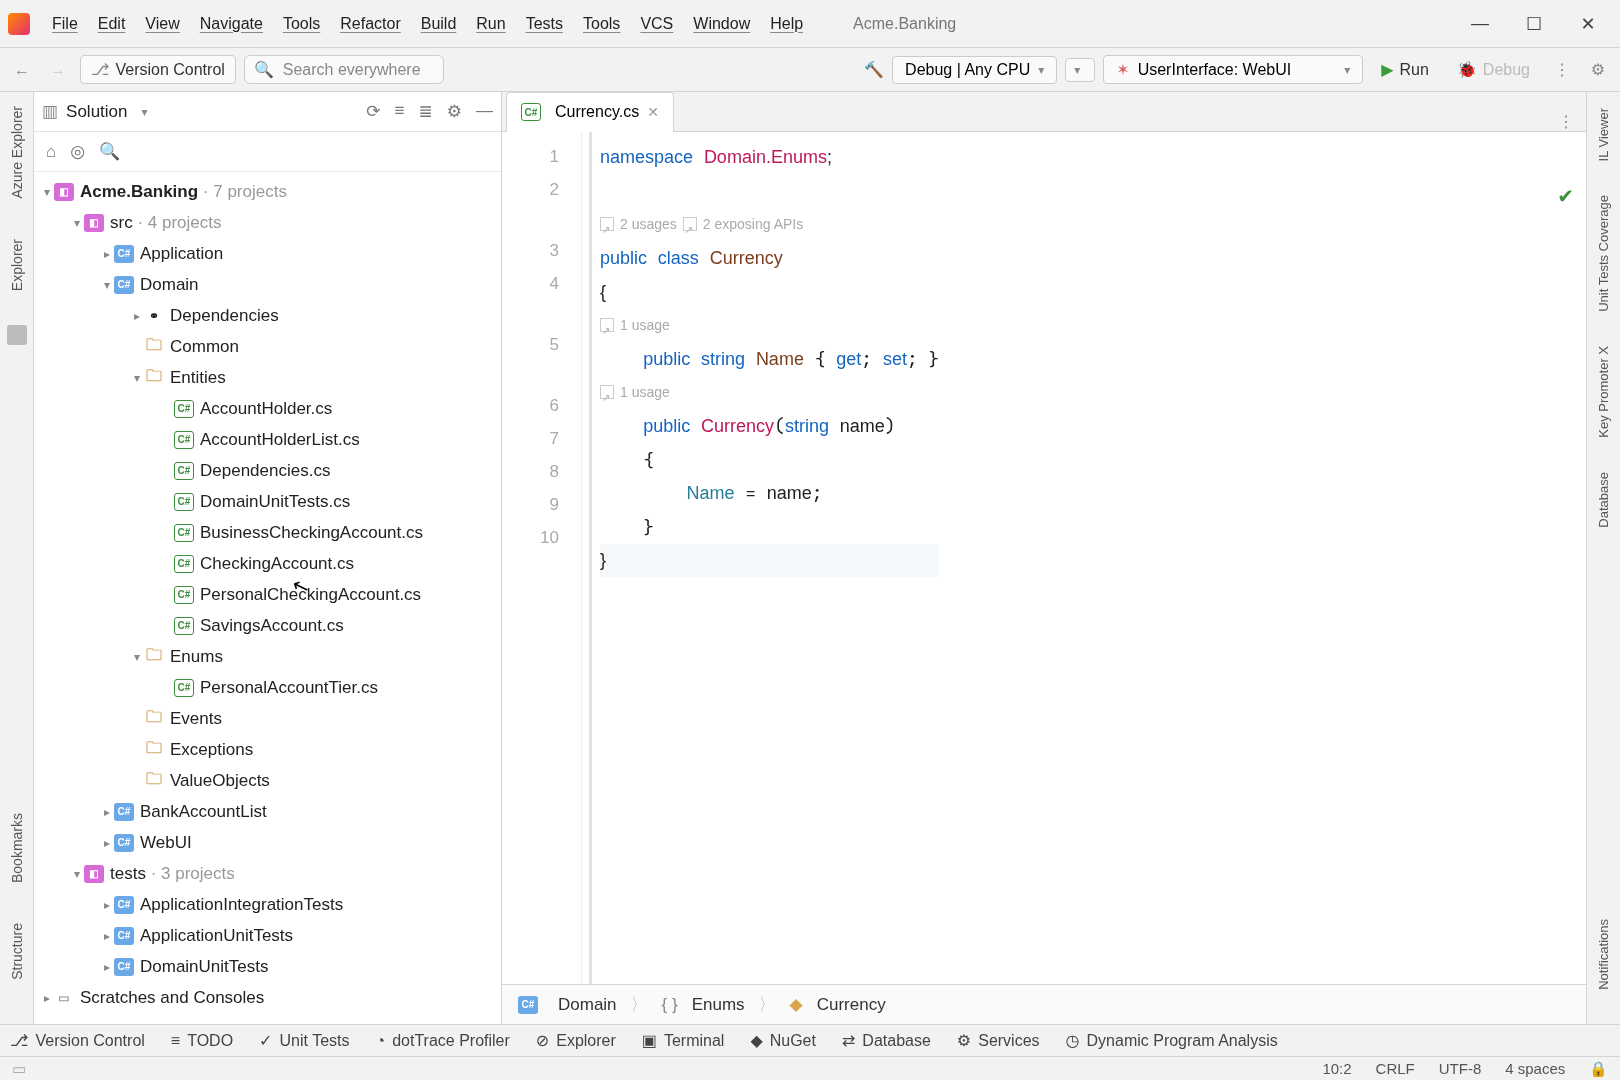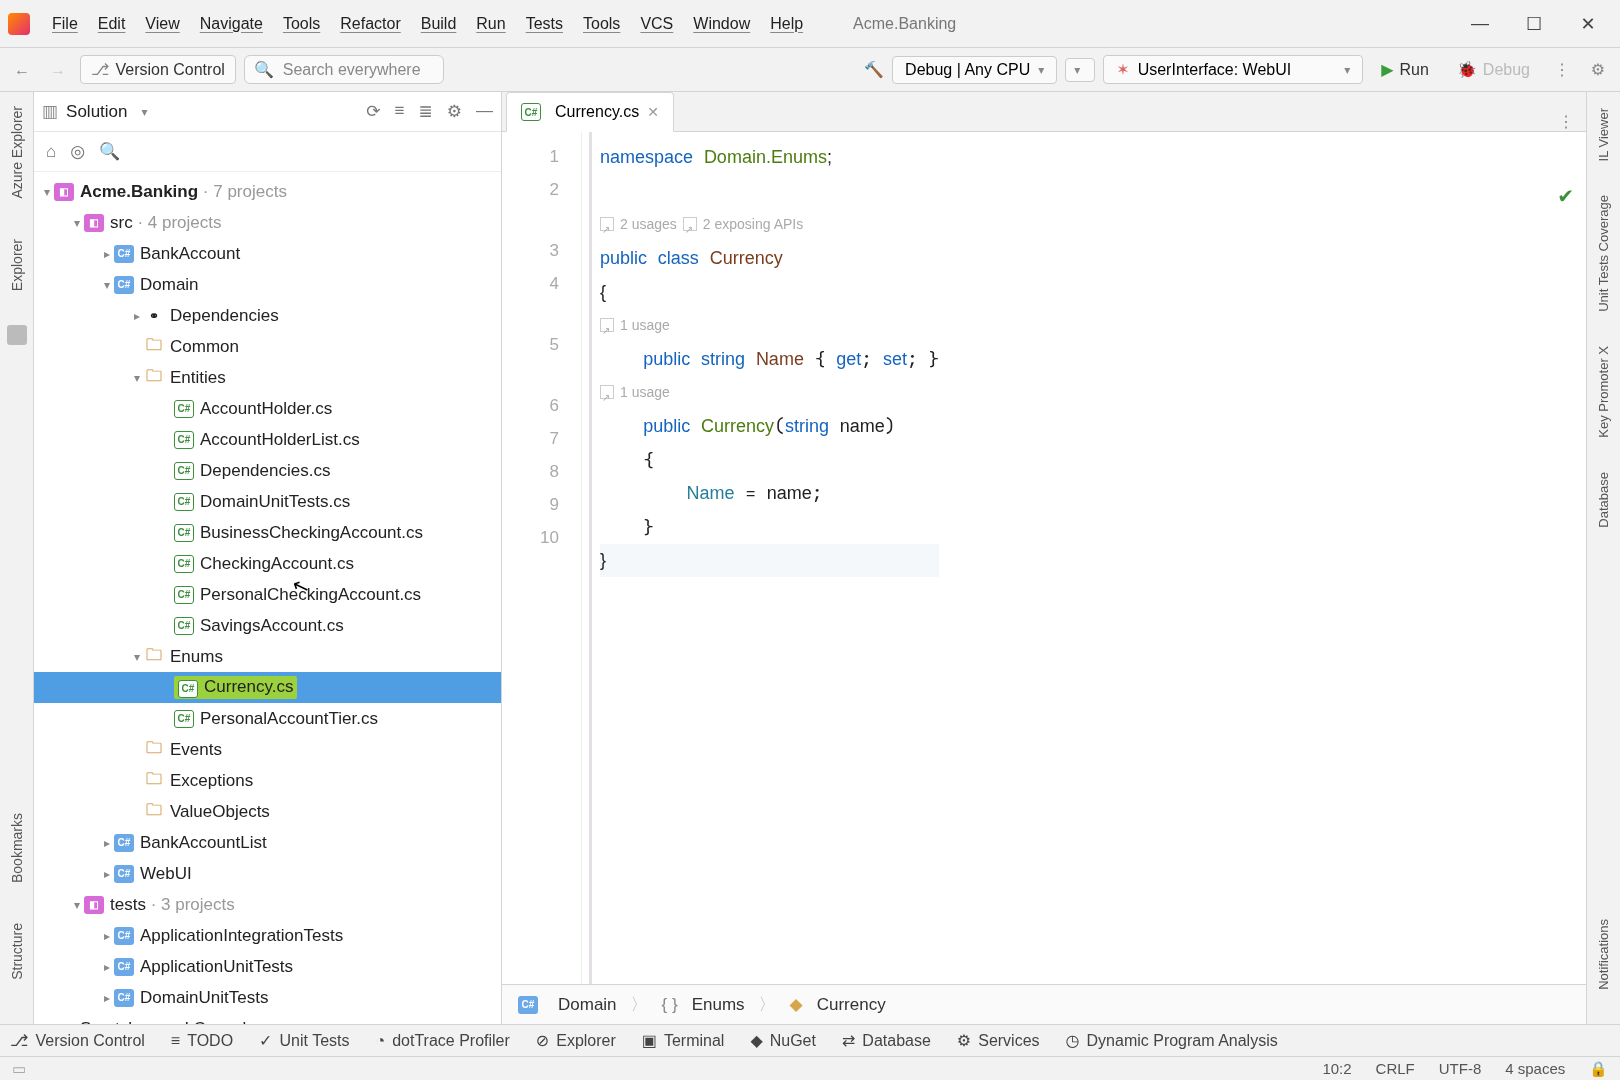--- a/index.html
+++ b/index.html
@@ -61,21 +61,21 @@
 .filetab .close { color:#999; font-size:14px; }
 .tab-actions { margin-left:auto; padding:0 12px; color:#888;}
 .editor-body { flex:1; display:flex; overflow:hidden; }
 .gutter { width:80px; text-align:right; color:#aaa; font-family: "JetBrains Mono","Consolas",monospace; font-size:17px; padding-top:8px; border-right:1px solid #eee;}
 .gutter div { height:33px; line-height:33px; padding-right:22px; }
 .gutter .hint-row { height:28px; }
 .editspace {width:10px; border-right:3px solid #e4dfe4; margin-right:2px;}
 .code { font-family: "JetBrains Mono","Consolas",monospace; font-size:18px; padding-top:8px; padding-left:6px; line-height:33px; white-space:pre; color:#222;}
 .kw { color:#1464c0; }
 .name { color:#7a3e1e; }
-.fn { color:#4d7c0f; }
+.fn { color:#be185d; }
 .prop { color:#7a3e1e; }
 .nameref { color:#267f99; }
 .hint { color:#aaa; font-size:14px; font-family:"Segoe UI"; display:inline-flex; align-items:center; gap:6px; height:28px; line-height:28px; }
 .hint-ic { border:1px solid #ccc; width:14px; height:14px; display:inline-block; position:relative; }
 .hint-ic::after{content:"↗"; font-size:10px; position:absolute; top:-2px; left:1px; color:#aaa;}
 .code .cur-line { background:#f4f8fb; display:inline-block; width:100%; }
 .ok-mark { position:absolute; right:12px; top:52px; color:#3c8f3c; font-size:20px; }
 .editor-body { position:relative; }
 
 
@@ -203,21 +203,21 @@
         <span class="tree-label"><b>Acme.Banking</b> <span class="gray">· <span>7 projects</span></span></span>
       </div>
       <div class="row" style="padding-left:36px">
         <span class="chev">▾</span>
           <span class="ic ic-sln">◧</span>
         <span><span>src</span> <span class="gray">· <span>4 projects</span></span></span>
       </div>
       <div class="row" style="padding-left:66px">
         <span class="chev">▸</span>
           <span class="ic ic-csproj">C#</span>
-        <span>BankAccount</span>
+        <span>Application</span>
       </div>
       <div class="row" style="padding-left:66px">
         <span class="chev">▾</span>
           <span class="ic ic-csproj">C#</span>
         <span>Domain</span>
       </div>
       <div class="row" style="padding-left:96px">
         <span class="chev">▸</span>
           <span class="ic">⚭</span>
         <span>Dependencies</span>
@@ -260,23 +260,20 @@
           <span>PersonalCheckingAccount.cs</span>
         </div>
       <div class="row" style="padding-left:140px">
           <span class="ic ic-cs">C#</span>
           <span>SavingsAccount.cs</span>
         </div>
       <div class="row" style="padding-left:96px">
         <span class="chev">▾</span>
           <span class="ic ic-fold">🗀</span>
           <span>Enums</span>
-      </div>
-      <div class="row sel" style="padding-left:140px">
-        <span class="hl"><span class="ic ic-cs">C#</span><span>Currency.cs</span></span>
       </div>
       <div class="row" style="padding-left:140px">
           <span class="ic ic-cs">C#</span>
           <span>PersonalAccountTier.cs</span>
         </div>
       <div class="row" style="padding-left:110px">
           <span class="ic ic-fold">🗀</span>
           <span>Events</span>
         </div>
       <div class="row" style="padding-left:110px">

